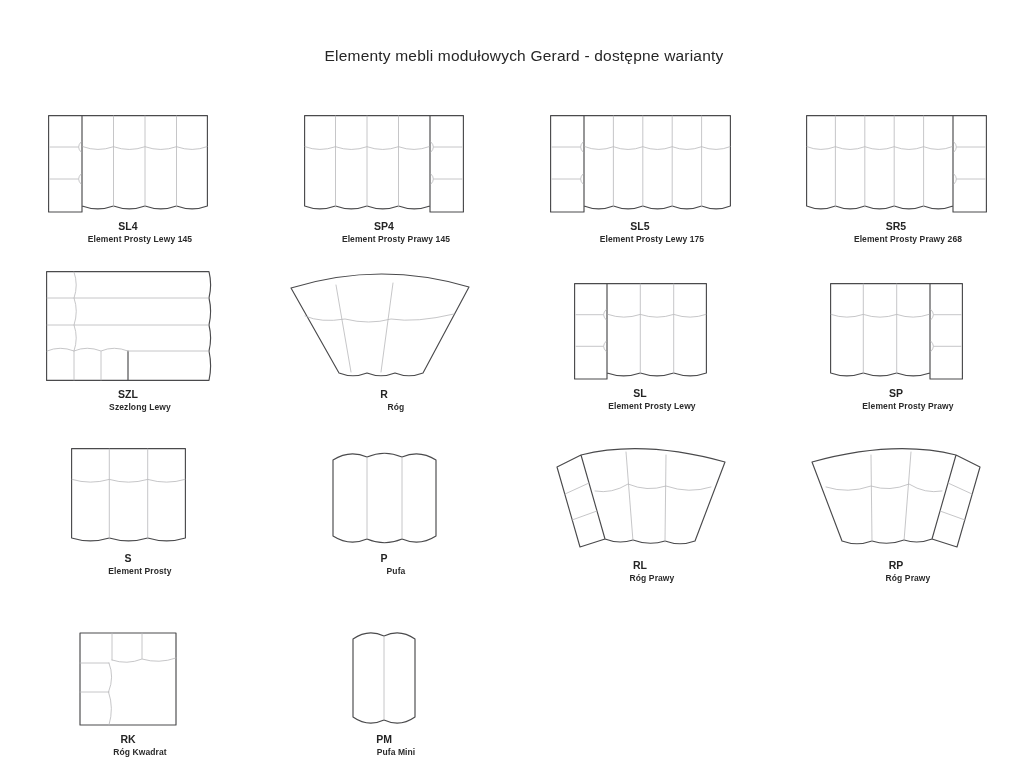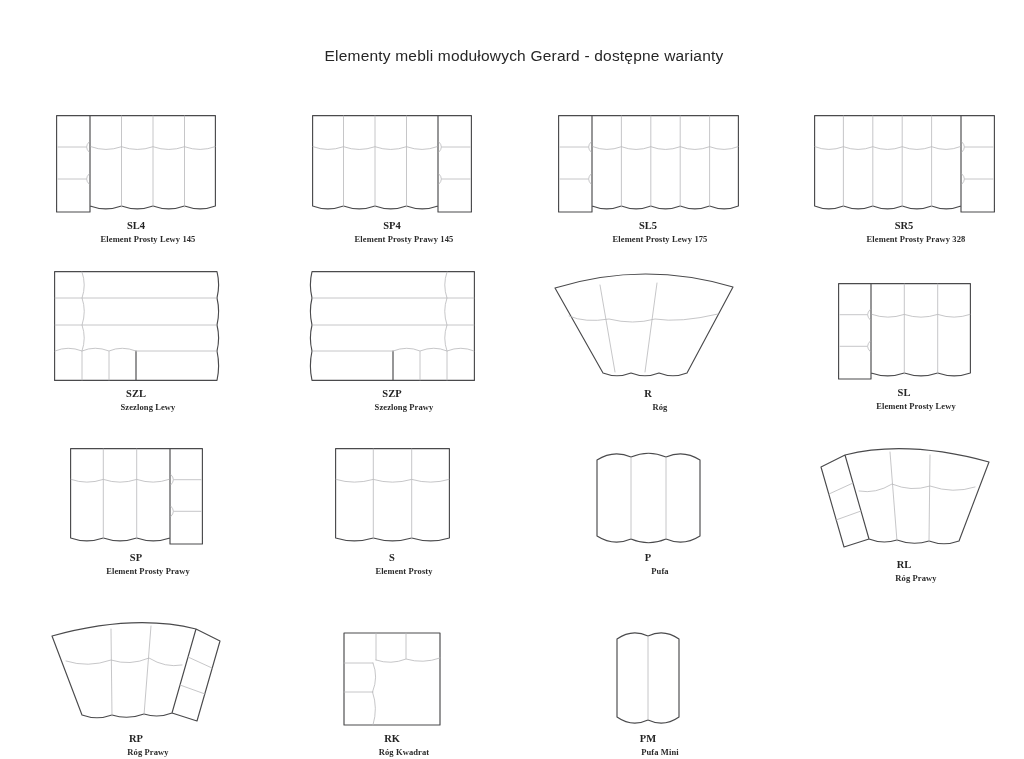--- a/index.html
+++ b/index.html
@@ -1,22 +1,22 @@
 <!DOCTYPE html>
 <html style="--ink: #4a4a4c; --faint: #b8b8ba;"><head>
 <meta charset="utf-8">
 <style>
   html,body{margin:0;padding:0;background:#ffffff;}
   .stage{position:relative;width:1024px;height:759px;background:#fff;overflow:hidden;
          font-family:"Liberation Sans",sans-serif;}
   .title{position:absolute;top:47px;left:0;width:100%;text-align:center;
          font-size:15.5px;font-weight:400;color:#262626;letter-spacing:.2px;padding-left:12px;}
-  .grid{position:absolute;left:8px;top:90px;width:952px;display:grid;
+  .grid{position:absolute;left:0;top:90px;width:952px;display:grid;
         grid-template-columns:repeat(4,256px);
-        grid-template-rows:160px 170px 165px 174px;font-family:Liberation Serif, serif;}
+        grid-template-rows:160px 170px 165px 174px;}
   .cell{display:flex;flex-direction:column;justify-content:flex-end;align-items:center;min-width:0;}
   .r1{padding-bottom:4px}.r2{padding-bottom:6px}.r3{padding-bottom:7px}.r4{padding-bottom:0}
   svg.draw{display:block;margin-bottom:6px;overflow:visible;}
   .dk{fill:none;stroke:var(--ink,#4a4a4c);stroke-width:1.15;stroke-linejoin:round;stroke-linecap:round;}
   .lt{fill:none;stroke:var(--faint,#b8b8ba);stroke-width:.8;stroke-linejoin:round;stroke-linecap:round;}
   .code{font-size:10.5px;font-weight:700;color:#242424;line-height:14px;text-align:center;}
   .desc{font-size:8.5px;font-weight:700;color:#2a2a2a;line-height:13px;text-align:center;letter-spacing:.1px;margin-left:24px;}
 </style>
 </head>
 <body style="background: rgb(255, 255, 255);">
@@ -53,40 +53,30 @@
       <div class="desc">Element Prosty Lewy 175</div>
     </div>
     <div class="cell r1">
       <svg class="draw" viewBox="0 0 181 98" width="181" height="98">
           <g transform="translate(181,0) scale(-1,1)">
             <path class="dk" d="M34,0.6 L180.4,0.6 L180.4,91 Q166.3,96.8 151.6,91 Q136.9,96.8 122.19999999999999,91 Q107.5,96.8 92.8,91 Q78.1,96.8 63.4,91 Q48.7,96.8 34,91 Z M0.6,0.6 L34,0.6 L34,97 L0.6,97 Z "></path>
             <path class="lt" d="M2,32.0 L30,32.0 M2,64.0 L30,64.0 M33,27 Q28,32.0 33,37 M33,59 Q28,64.0 33,69 M63.4,1 L63.4,92 M92.8,1 L92.8,92 M122.2,1 L122.2,92 M151.6,1 L151.6,92 M35,31.7 Q48.7,37.2 63.4,31.7 Q78.1,37.2 92.8,31.7 Q107.5,37.2 122.2,31.7 Q136.9,37.2 151.6,31.7 Q166.3,37.2 180.0,31.7 "></path>
           </g>
         </svg>
       <div class="code">SR5</div>
-      <div class="desc">Element Prosty Prawy 328</div>
+      <div class="desc">Element Prosty Prawy 268</div>
     </div>
 
     <div class="cell r2">
       <svg class="draw" viewBox="0 0 165 110" width="165" height="110">
           <path class="dk" d="M0.6,0.6 L163,0.6 Q166.2,13.5 163,27 Q166.2,40.5 163,54 Q166.2,67 163,80 Q166.2,95 163,109.4 L0.6,109.4 Z M82,80 L82,109.4"></path>
           <path class="lt" d="M1,27 L162.5,27 M1,54 L162.5,54 M82,80 L162.5,80 M1,80 Q14,74.5 28,80 Q41,74.5 55,80 Q68,74.5 82,80 M28,80.5 L28,109 M55,80.5 L55,109 M28,1 Q32.5,14 28,27 Q32.5,40 28,54 Q32.5,67 28,80"></path>
         </svg>
       <div class="code">SZL</div>
       <div class="desc">Szezlong Lewy</div>
-    </div>
-    <div class="cell r2">
-      <svg class="draw" viewBox="0 0 165 110" width="165" height="110">
-          <g transform="translate(165,0) scale(-1,1)">
-            <path class="dk" d="M0.6,0.6 L163,0.6 Q166.2,13.5 163,27 Q166.2,40.5 163,54 Q166.2,67 163,80 Q166.2,95 163,109.4 L0.6,109.4 Z M82,80 L82,109.4"></path>
-            <path class="lt" d="M1,27 L162.5,27 M1,54 L162.5,54 M82,80 L162.5,80 M1,80 Q14,74.5 28,80 Q41,74.5 55,80 Q68,74.5 82,80 M28,80.5 L28,109 M55,80.5 L55,109 M28,1 Q32.5,14 28,27 Q32.5,40 28,54 Q32.5,67 28,80"></path>
-          </g>
-        </svg>
-      <div class="code">SZP</div>
-      <div class="desc">Szezlong Prawy</div>
     </div>
     <div class="cell r2">
       <svg class="draw" viewBox="0 0 190 110" width="190" height="110">
           <path class="dk" d="M2,17 Q91,-10.5 180,16 L134,102 Q120,107.5 106,102 Q92,107.5 78,102 Q64,107.5 50,102 Z"></path>
           <path class="lt" d="M47,14 L62,101 M104,12 L92,101 M16,45 Q32,52 56,48 Q80,54 102,48 Q127,52 165,43"></path>
         </svg>
       <div class="code">R</div>
       <div class="desc">Róg</div>
     </div>
 

